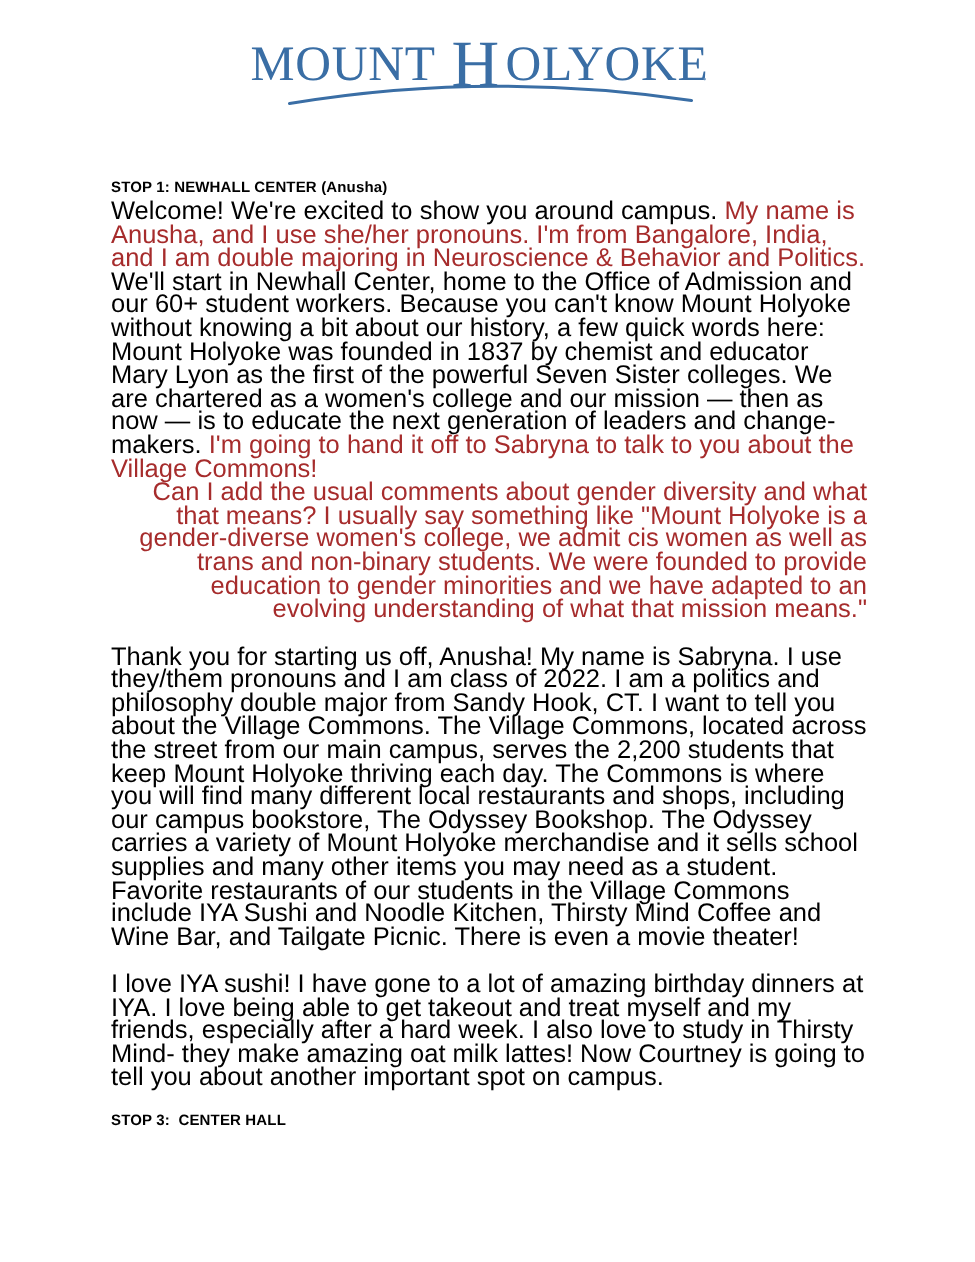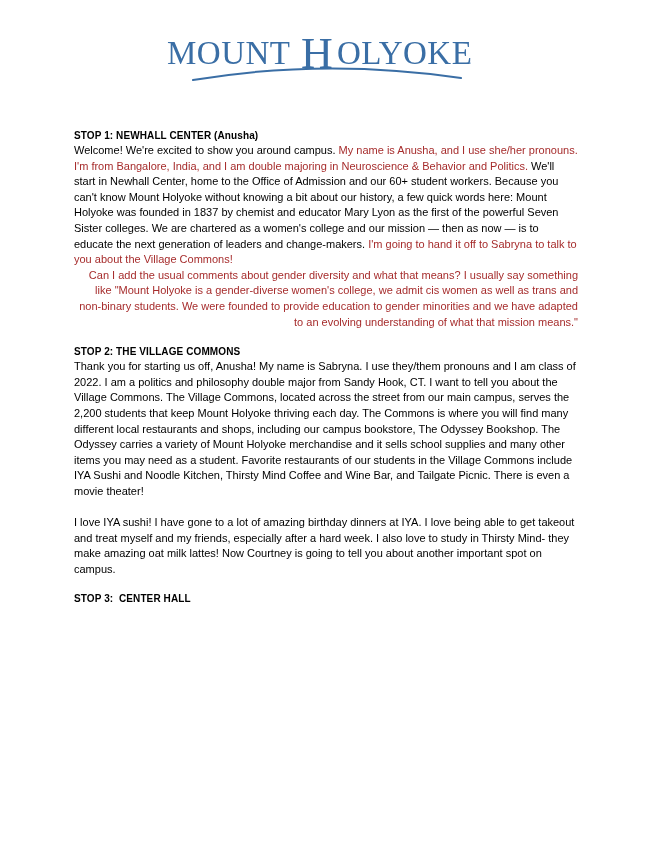--- a/index.html
+++ b/index.html
@@ -19,21 +19,21 @@
     width: 650px;
     height: 841px;
     background: #ffffff;
     box-sizing: border-box;
   }
 
   
   .logo-block {
     width: 100%;
     text-align: center;
-    padding-top: 30px;
+    padding-top: 19px;
     padding-bottom: 4px;
   }
   .logo-svg {
     display: inline-block;
   }
 
   
   .doc-title-wrap {
     text-align: center;
     margin-top: 34px;
@@ -60,21 +60,21 @@
     font-family: "Liberation Sans", sans-serif;
     font-size: 10px;
     font-weight: bold;
     color: #000;
     letter-spacing: 0.1px;
     margin: 0 0 2px 0;
     white-space: pre;
   }
   .para {
     font-family: "Liberation Sans", sans-serif;
-    font-size: 11px;
+    font-size: 17px;
     line-height: 15.6px;
     color: #000;
     margin: 0;
     text-align: left;
   }
   .para.red {
     color: #a62c2c;
     text-align: right;
   }
   .red-run {
@@ -105,21 +105,20 @@
 
   <div class="content">
     <div id="sections-root">
         <div class="section">
           <div class="heading">STOP 1: NEWHALL CENTER (Anusha)</div>
           <p class="para"><span>Welcome! We're excited to show you around campus. </span><span class="red-run">My name is Anusha, and I use she/her pronouns. I'm from Bangalore, India, and I am double majoring in Neuroscience &amp; Behavior and Politics. </span><span>We'll start in Newhall Center, home to the Office of Admission and our 60+ student workers. Because you can't know Mount Holyoke without knowing a bit about our history, a few quick words here: Mount Holyoke was founded in 1837 by chemist and educator Mary Lyon as the first of the powerful Seven Sister colleges. We are chartered as a women's college and our mission — then as now — is to educate the next generation of leaders and change-makers. </span><span class="red-run">I'm going to hand it off to Sabryna to talk to you about the Village Commons!</span></p>
           <p class="para red"><span>Can I add the usual comments about gender diversity and what that means? I usually say something like "Mount Holyoke is a gender-diverse women's college, we admit cis women as well as trans and non-binary students. We were founded to provide education to gender minorities and we have adapted to an evolving understanding of what that mission means."</span></p>
         </div>
         <div class="gap-before-heading"></div>
         <div class="section">
-          <div class="heading">STOP 2: THE VILLAGE COMMONS</div>
           <p class="para"><span>Thank you for starting us off, Anusha! My name is Sabryna. I use they/them pronouns and I am class of 2022. I am a politics and philosophy double major from Sandy Hook, CT. I want to tell you about the Village Commons. The Village Commons, located across the street from our main campus, serves the 2,200 students that keep Mount Holyoke thriving each day. The Commons is where you will find many different local restaurants and shops, including our campus bookstore, The Odyssey Bookshop. The Odyssey carries a variety of Mount Holyoke merchandise and it sells school supplies and many other items you may need as a student. Favorite restaurants of our students in the Village Commons include IYA Sushi and Noodle Kitchen, Thirsty Mind Coffee and Wine Bar, and Tailgate Picnic. There is even a movie theater!</span></p>
           <div class="spacer-line"></div>
           <p class="para"><span>I love IYA sushi! I have gone to a lot of amazing birthday dinners at IYA. I love being able to get takeout and treat myself and my friends, especially after a hard week. I also love to study in Thirsty Mind- they make amazing oat milk lattes! Now Courtney is going to tell you about another important spot on campus.</span></p>
         </div>
         <div class="gap-before-heading"></div>
         <div class="section">
           <div class="heading">STOP 3:  CENTER HALL</div>
         </div>
       </div>
   </div>

